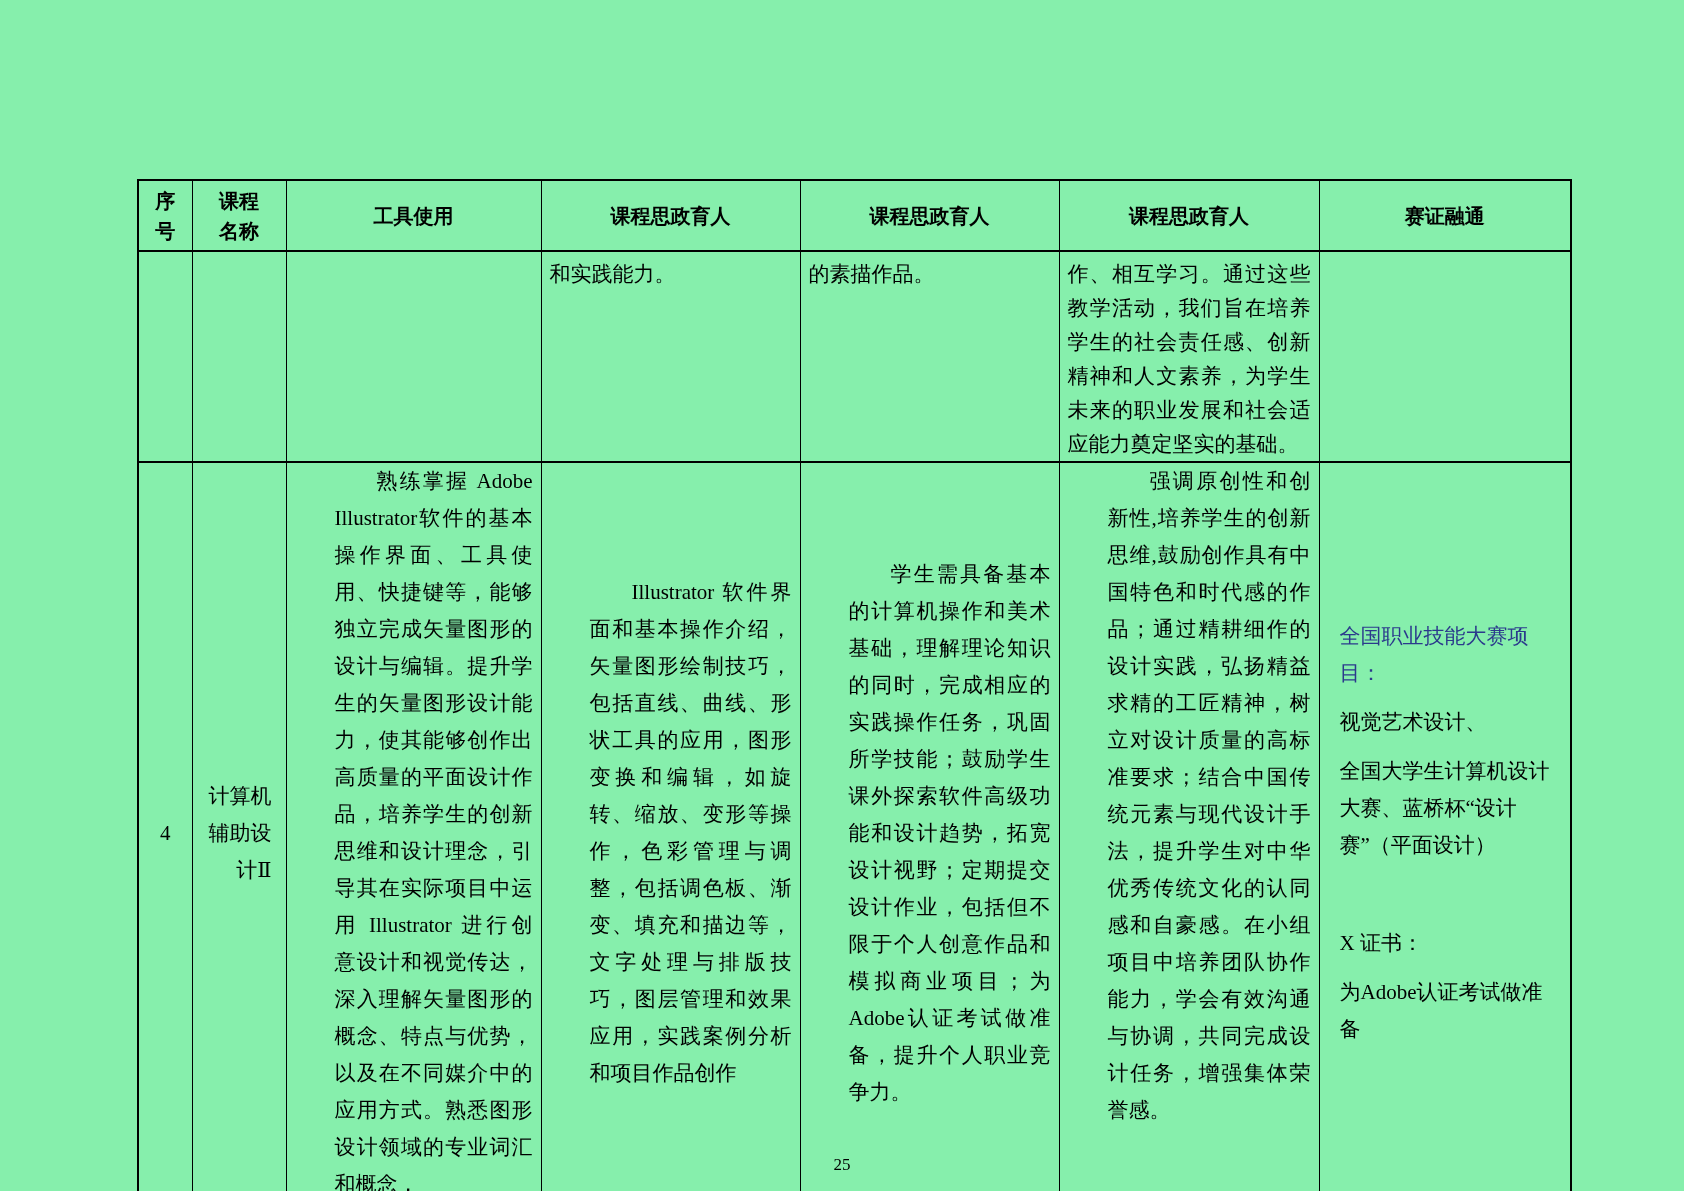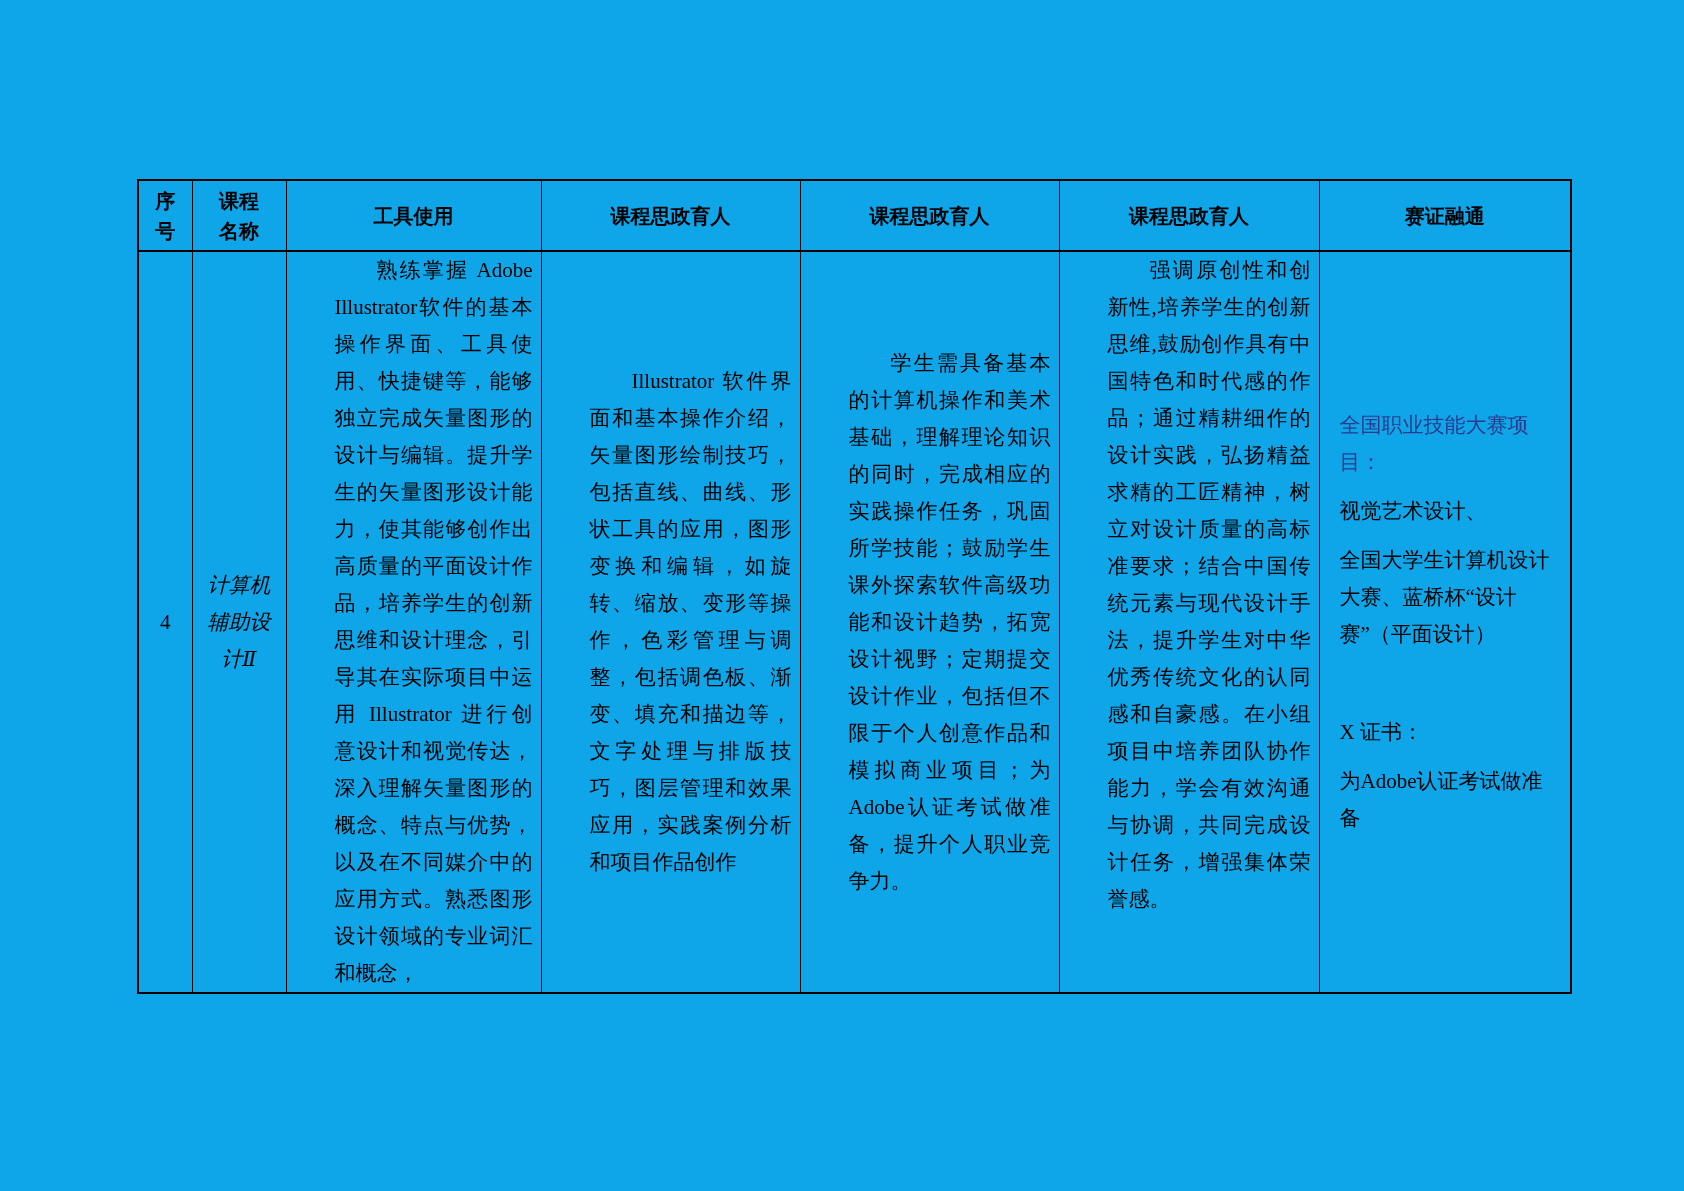--- a/index.html
+++ b/index.html
@@ -1,20 +1,20 @@
 <!DOCTYPE html>
 <html><head>
 <meta charset="utf-8">
 <style>
   html, body { margin: 0; padding: 0; background: #ffffff; }
   .page {
     position: relative;
     width: 1684px;
     height: 1191px;
-    background: #0ea5e9;
+    background: #86efac;
     font-family: "Liberation Serif", "DejaVu Serif", serif;
     color: #000000;
   }
   table.course-table {
     position: absolute;
     left: 137px;
     top: 179px;
     width: 1433px;
     border-collapse: collapse;
     table-layout: fixed;
@@ -59,22 +59,21 @@
   td.seq-cell {
     text-align: center;
     vertical-align: middle;
     font-size: 21px;
   }
   .namewrap {
     width: 3.1em;
     margin: 16px auto;
     font-size: 21px;
     line-height: 37px;
-    text-align: center;
-    font-style: italic;
+    text-align: right;
   }
   .comp { font-size: 21px; }
   .comp p { margin: 12px; line-height: 37px; text-align: left; }
   .comp .spacer { height: 37px; }
   .comp .blue { color: #2B3A8C; }
 
   .page-number {
     position: absolute;
     left: 0;
     right: 0;
@@ -104,20 +103,35 @@
         <th class="h-seq"><span class="hwrap">序号</span></th>
         <th class="h-name"><span class="hwrap">课程名称</span></th>
         <th><span>工具使用</span></th>
         <th><span>课程思政育人</span></th>
         <th><span>课程思政育人</span></th>
         <th><span>课程思政育人</span></th>
         <th><span>赛证融通</span></th>
       </tr>
     </thead>
     <tbody>
+      <tr class="cont-row">
+        <td class="v-top"></td>
+        <td class="v-top"></td>
+        <td class="v-top"></td>
+        <td class="v-top">
+          <div class="txt">和实践能力。</div>
+        </td>
+        <td class="v-top">
+          <div class="txt">的素描作品。</div>
+        </td>
+        <td class="v-top">
+          <div class="txt">作、相互学习。通过这些教学活动，我们旨在培养学生的社会责任感、创新精神和人文素养，为学生未来的职业发展和社会适应能力奠定坚实的基础。</div>
+        </td>
+        <td class="v-top"></td>
+      </tr>
       <tr class="main-row">
         <td class="seq-cell">4</td>
         <td class="v-mid">
           <div class="namewrap">计算机辅助设计Ⅱ</div>
         </td>
         <td class="v-top">
           <div class="txt indent">熟练掌握 Adobe Illustrator软件的基本操作界面、工具使用、快捷键等，能够独立完成矢量图形的设计与编辑。提升学生的矢量图形设计能力，使其能够创作出高质量的平面设计作品，培养学生的创新思维和设计理念，引导其在实际项目中运用 Illustrator 进行创意设计和视觉传达，深入理解矢量图形的概念、特点与优势，以及在不同媒介中的应用方式。熟悉图形设计领域的专业词汇和概念，</div>
         </td>
         <td class="v-mid">
           <div class="txt indent">Illustrator 软件界面和基本操作介绍，矢量图形绘制技巧，包括直线、曲线、形状工具的应用，图形变换和编辑，如旋转、缩放、变形等操作，色彩管理与调整，包括调色板、渐变、填充和描边等，文字处理与排版技巧，图层管理和效果应用，实践案例分析和项目作品创作</div>
@@ -135,14 +149,15 @@
             <p>全国大学生计算机设计大赛、蓝桥杯“设计赛”（平面设计）</p>
             <p class="spacer"></p>
             <p>X 证书：</p>
             <p>为Adobe认证考试做准备</p>
           </div>
         </td>
       </tr>
     </tbody>
   </table>
 
+  <div class="page-number">25</div>
 
 </div>
 
 </body></html>

